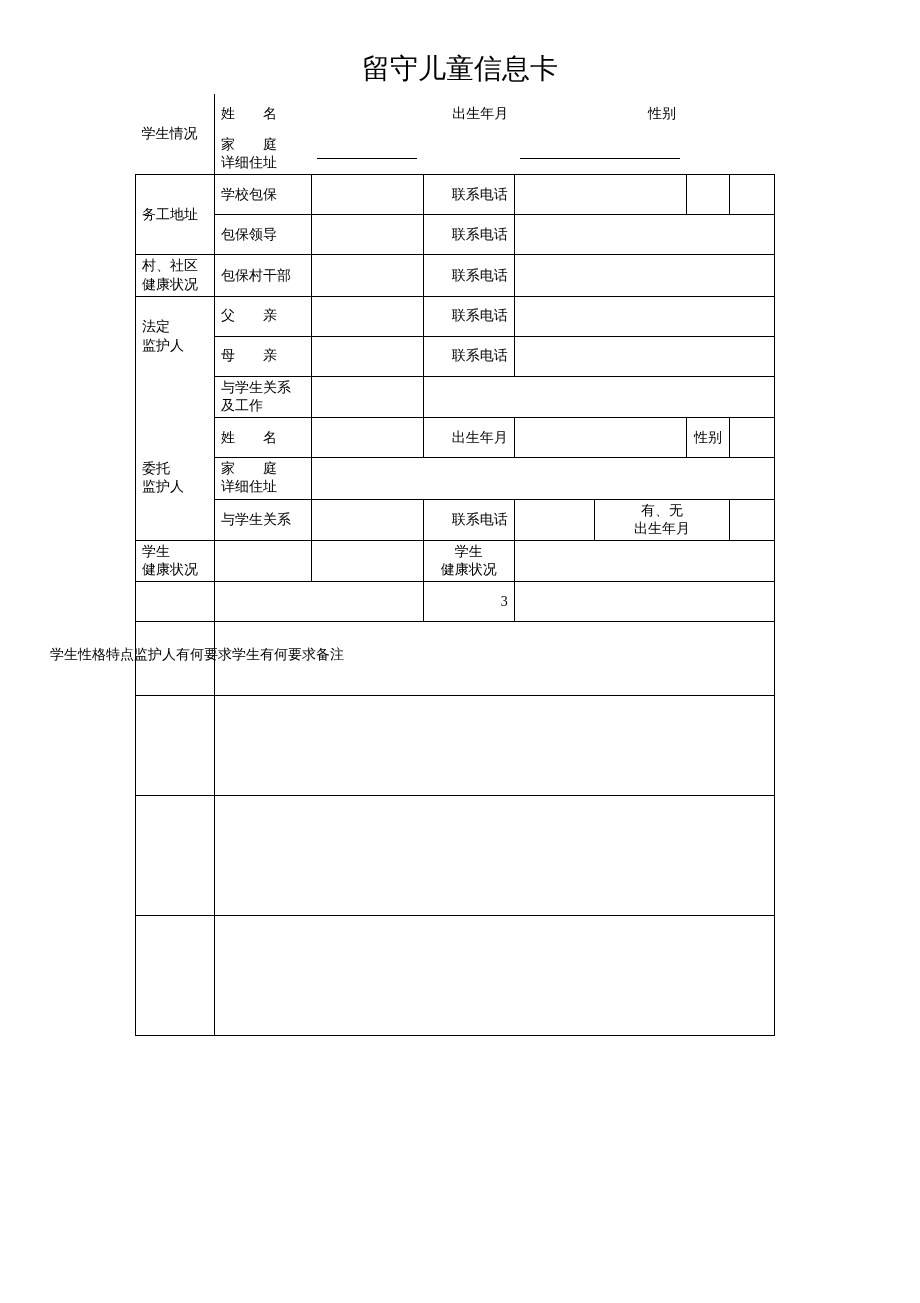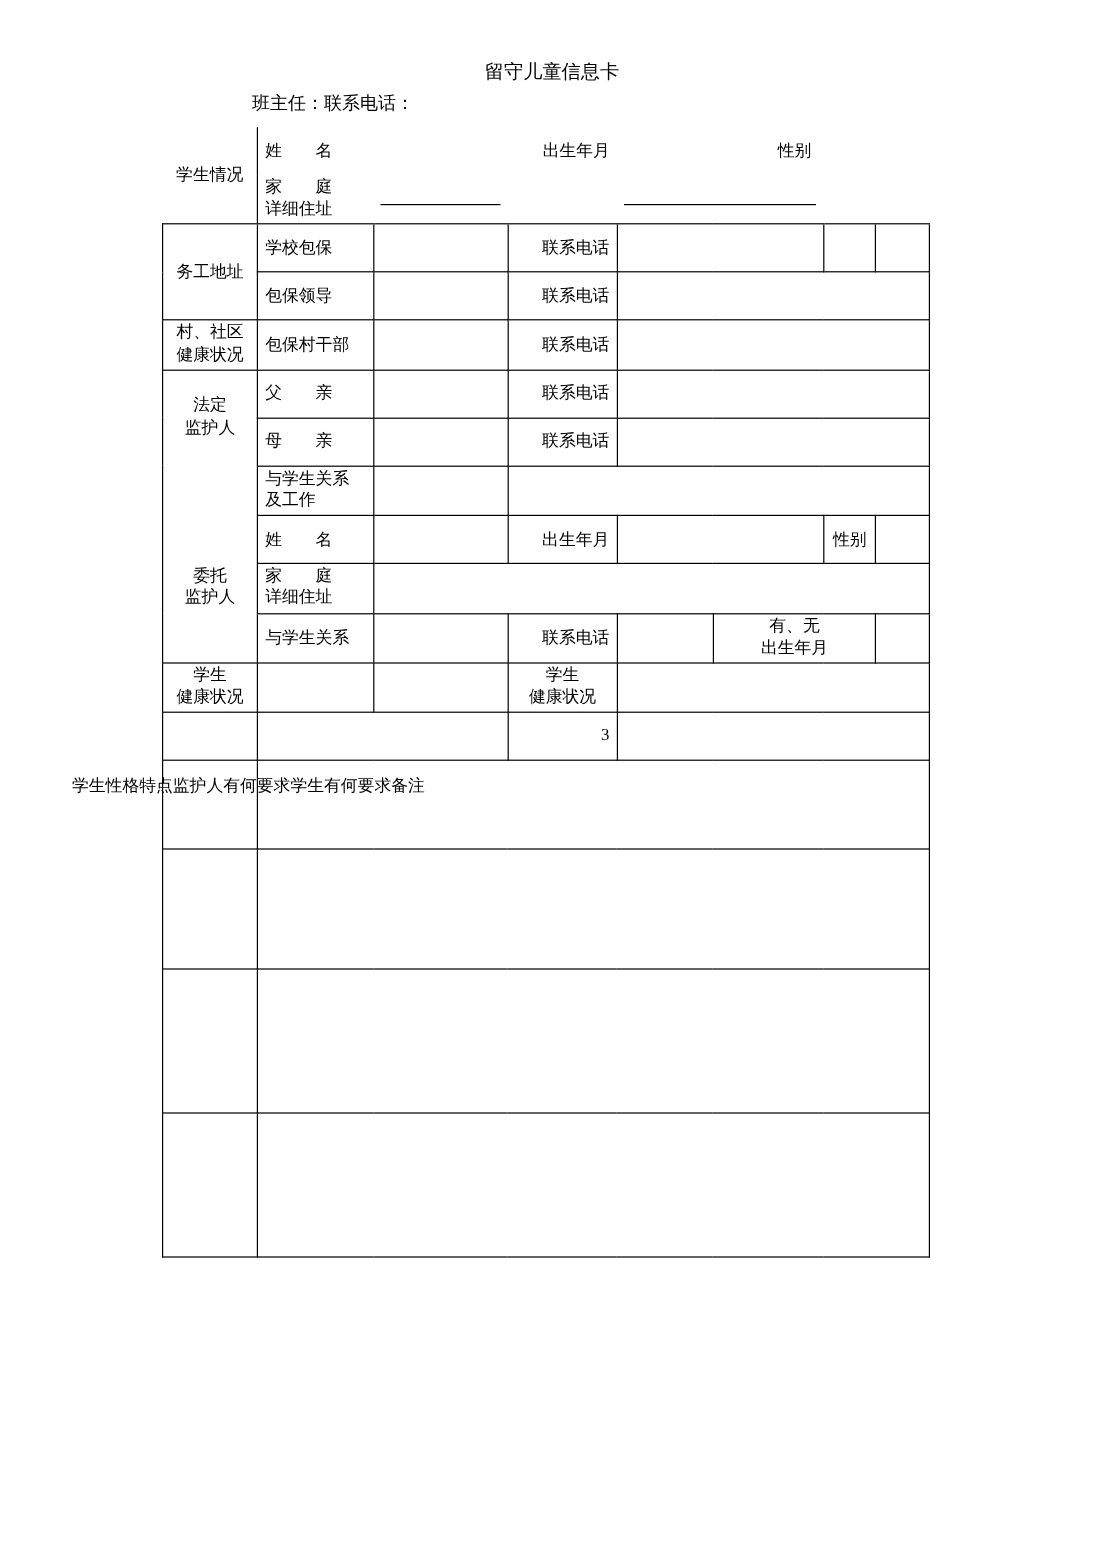--- a/index.html
+++ b/index.html
@@ -6,55 +6,55 @@
     body {
       background: #fff;
       font-family: "SimSun", "宋体", serif;
       font-size: 14px;
       color: #000;
       width: 920px;
       padding: 50px 0 50px 0;
     }
     .title {
       text-align: center;
-      font-size: 16px;
+      font-size: 28px;
       margin-bottom: 6px;
     }
     .subtitle {
       margin-left: 210px;
       font-size: 15px;
       margin-bottom: 10px;
     }
     table.main {
       border-collapse: collapse;
       margin-left: 135px;
       width: 640px;
     }
     table.main td {
       border: 1px solid #000;
       height: 40px;
       padding: 2px 6px;
       vertical-align: middle;
       font-size: 14px;
     }
-    .c1 { width: 82px; text-align: center; }
+    .c1 { width: 82px; }
     .c2 { width: 100px; text-align: left; margin-left: 20px; }
     .c3 { width: 110px; }
     .c4 { width: 96px; text-align: right; }
     .c5 { width: 80px; }
     .c6 { width: 80px; text-align: center; }
     .c7 { width: 45px; }
     .c8 { width: 47px; }
     .noborder-top { border-top: none !important; }
     .noborder-bottom { border-bottom: none !important; }
     .noborder-left { border-left: none !important; }
     .noborder-right { border-right: none !important; }
     .ext-labels {
       position: absolute;
-      left: 60px;
+      left: 50px;
       font-size: 14px;
       white-space: nowrap;
     }
     .wrap { position: relative; }
     .h44 td { height: 44px; }
     .tall td { height: 86px; vertical-align: top; padding-top: 6px; }
     .taller1 td { height: 100px; }
     .taller2 td { height: 120px; }
     .underline-span {
       display: inline-block;
@@ -64,21 +64,20 @@
       vertical-align: baseline;
     }
     .lbl2line { line-height: 1.3; }
     .center { text-align: center; }
   </style>
 </head>
 <body>
 
 <div class="wrap">
   <div class="title">留守儿童信息卡</div>
-  <div class="subtitle">班主任：联系电话：</div>
 
   <table class="main">
 
     <tbody>
         <tr>
       <td class="c1 noborder-left noborder-top noborder-bottom" rowspan="2">学生情况</td>
       <td class="c2 noborder-top noborder-right noborder-bottom">姓　　名</td>
       <td class="c3 noborder-top noborder-left noborder-right noborder-bottom"></td>
       <td class="c4 noborder-top noborder-left noborder-right noborder-bottom">出生年月</td>
       <td class="c5 noborder-top noborder-left noborder-right noborder-bottom"></td>

